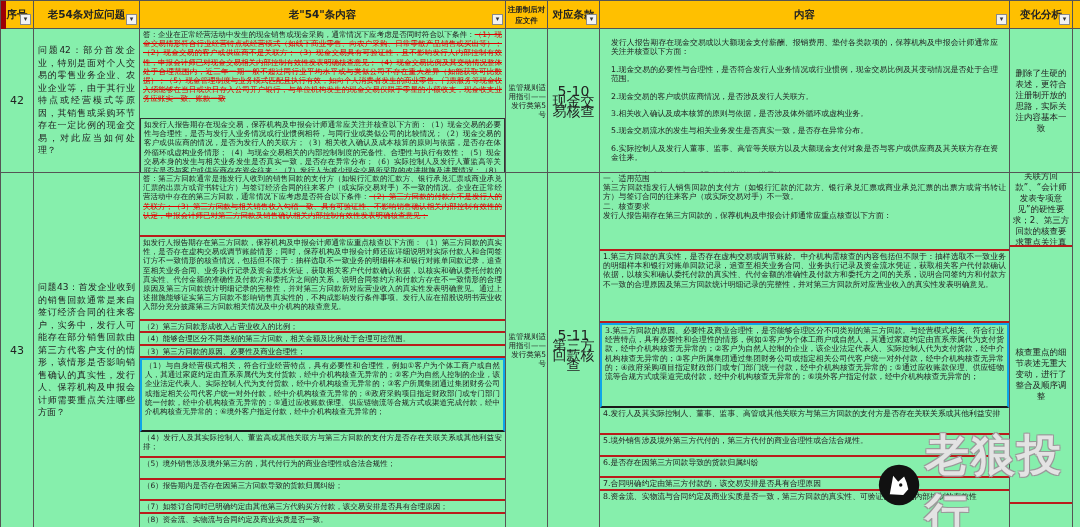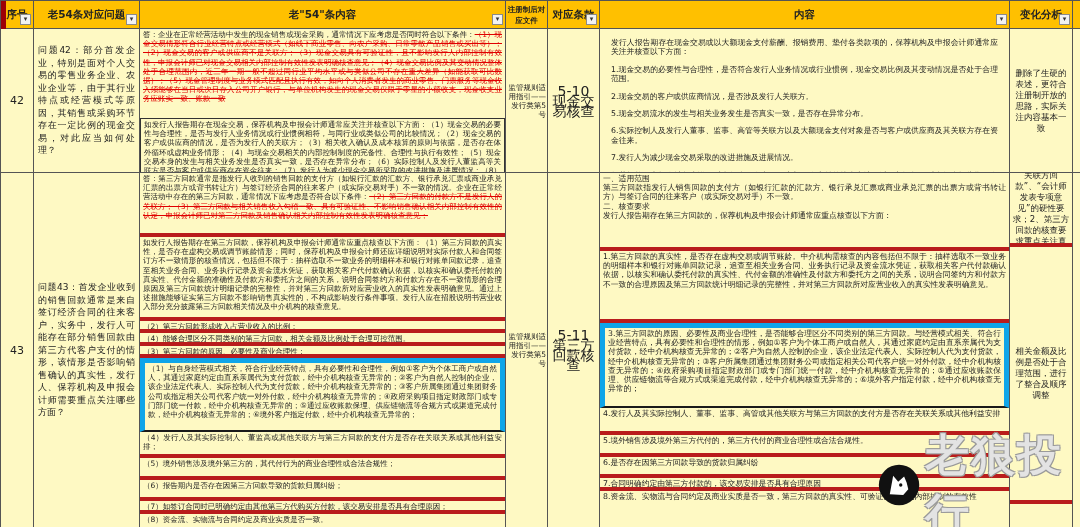--- a/index.html
+++ b/index.html
@@ -1,42 +1,42 @@
 <!DOCTYPE html>
 <html><head>
 <meta charset="utf-8">
 <style>
   *{margin:0;padding:0;box-sizing:border-box}
   html,body{width:1080px;height:527px;overflow:hidden;background:#fff;
     font-family:"DejaVu Sans","Liberation Sans",sans-serif;color:#222;position:relative}
   .sheet{position:absolute;left:0;top:0;width:1080px;height:527px;
     border-left:1px solid #555;border-top:1px solid #555;background:#fff}
   .row{display:flex;width:1079px}
-  .c{border-right:1px solid #555;border-bottom:1px solid #555;overflow:hidden;position:relative;background:#fef9c3}
+  .c{border-right:1px solid #555;border-bottom:1px solid #555;overflow:hidden;position:relative;background:#86efac}
   .w1{width:33px}.w2{width:106px}.w3{width:366px}.w4{width:42px}.w5{width:52px}
   .w6{width:410px}.w7{width:63px}.w8{width:7px;border-right:none}
   
   .hrow .c{background:#FFC000;height:28px;font-weight:bold;font-size:10.5px;
     display:flex;align-items:center;justify-content:center;text-align:center;line-height:11px}
   .fbtn{position:absolute;right:2px;bottom:3px;width:11px;height:11px;border:1px solid #8a8a8a;
     background:#f2f2f2;font-size:7px;line-height:9px;text-align:center;color:#333;font-weight:normal}
   .redbar{position:absolute;left:0;top:0;width:5px;height:28px;background:#9c0006;z-index:6}
   
   .r42{height:144px}
   .r43{height:355px}
   .vcenter{display:flex;align-items:center;justify-content:center}
   .seq{font-size:11px}
   .qcell{font-size:9px;line-height:12.5px;padding:3px 4px;display:flex;align-items:center}
   .qcell span{text-align:justify}
   .struck{color:#e00000;text-decoration:line-through}
   .boxed{border:1px solid #333;margin:1px 0 0 0}
   .colstack{display:flex;flex-direction:column}
-  .sub{border-bottom:4px solid #b91c1c;overflow:hidden;padding:1px 3px;font-size:7.5px;line-height:9.2px;text-align:justify}
+  .sub{border-bottom:2px solid #b91c1c;overflow:hidden;padding:1px 3px;font-size:7.5px;line-height:9.2px;text-align:justify}
   .sub:last-child{border-bottom:none;flex:1}
-  .thick{border:5px solid #0ea5e9;border-bottom:2px solid #1a1a1a}
+  .thick{border:2px solid #0ea5e9;border-bottom:2px solid #1a1a1a}
   .doccell{font-size:7.5px;line-height:9px;text-align:right;display:flex;align-items:center;justify-content:center;padding:1px}
   .clausecell{font-size:14px;line-height:10px;text-align:center;display:flex;align-items:center;justify-content:center;padding:1px}
   .cont{font-size:7.8px;line-height:9.4px;padding:1px 3px;text-align:justify}
   .cont p{margin:8px}
   .prelines{white-space:pre-line}
   .ana{font-size:8.5px;line-height:11px;text-align:center;display:flex;align-items:center;justify-content:center;padding:2px}
   
   .wm{position:absolute;left:878px;top:426px;display:flex;align-items:center;gap:5px;z-index:10;pointer-events:none}
   .wm-text{font-size:44px;font-weight:bold;letter-spacing:2px;color:rgba(255,255,255,0.72);
     text-shadow:1px 1px 0 #9a9a9a,-1px -1px 0 #9a9a9a,1px -1px 0 #9a9a9a,-1px 1px 0 #9a9a9a}
@@ -86,20 +86,21 @@
     <div class="c w3 colstack">
       <div class="sub" style="height:88px;border-bottom:none"><span>答：企业在正常经营活动中发生的现金销售或现金采购，通常情况下应考虑是否同时符合以下条件：</span><span class="struck">（1）现金交易情形符合行业经营特点或经营模式（如线下商业零售、向农户采购、日常零散产品销售或买出等）；（2）现金交易的客户或供应商不是关联方；（3）现金交易具有可验证性，且不影响发行人内部控制有效性，申报会计师已对现金交易相关内部控制有效性发表明确核查意见；（4）现金交易比例及其变动情况整体处于合理范围内，近三年一期一般不超过同行业平均水平或与类似公司不存在重大差异（如能获取可比数据）；（5）现金管理制度与业务模式匹配且执行有效，如向个人消费者发生的商业零售、门票服务等现金收入须能够在当日或次日存入公司开户银行，与单位机构发生的现金交易仅限于零星的小额收支，现金收支业务应账实一致、账款一致</span></div>
       <div class="sub boxed" style="flex:1">如发行人报告期存在现金交易，保荐机构及申报会计师通常应关注并核查以下方面：（1）现金交易的必要性与合理性，是否与发行人业务情况或行业惯例相符，与同行业或类似公司的比较情况；（2）现金交易的客户或供应商的情况，是否为发行人的关联方；（3）相关收入确认及成本核算的原则与依据，是否存在体外循环或虚构业务情形；（4）与现金交易相关的内部控制制度的完备性、合理性与执行有效性；（5）现金交易本身的发生与相关业务发生是否真实一致，是否存在异常分布；（6）实际控制人及发行人董监高等关联方是否与客户或供应商存在资金往来；（7）发行人为减少现金交易所采取的改进措施及进展情况；（8）是否已在招股说明书中充分披露上述情况及风险。结合上述要求，中介机构应详细说明对发行人现金交易验证性及相关内控有效性的核查方法、过程与证据，对发行人报告期现金交易的真实性、合理性和必要性发表明确核查意见。</div>
     </div>
     <div class="c w4 doccell">监管规则适用指引——发行类第5号</div>
     <div class="c w5 clausecell">5-10 现金交易核查</div>
     <div class="c w6 cont">
       <p>发行人报告期存在现金交易或以大额现金支付薪酬、报销费用、垫付各类款项的，保荐机构及申报会计师通常应关注并核查以下方面：</p>
       <p>1.现金交易的必要性与合理性，是否符合发行人业务情况或行业惯例，现金交易比例及其变动情况是否处于合理范围。</p>
       <p>2.现金交易的客户或供应商情况，是否涉及发行人关联方。</p>
+      <p>3.相关收入确认及成本核算的原则与依据，是否涉及体外循环或虚构业务。</p>
       <p>5.现金交易流水的发生与相关业务发生是否真实一致，是否存在异常分布。</p>
       <p>6.实际控制人及发行人董事、监事、高管等关联方以及大额现金支付对象是否与客户或供应商及其关联方存在资金往来。</p>
       <p>7.发行人为减少现金交易采取的改进措施及进展情况。</p>
       <p>保荐机构及申报会计师应说明对发行人现金交易、大额现金支付的核查方法、过程与证据，对发行人报告期现金交易的真实性、合理性和必要性及相关内控有效性发表明确意见。</p>
     </div>
     <div class="c w7 ana">删除了生硬的表述，更符合注册制开放的思路，实际关注内容基本一致</div>
     <div class="c w8"></div>
   </div>
 
   <div class="row r43">
@@ -130,21 +131,21 @@
       <div class="sub" style="height:72px;font-size:7.8px">1.第三方回款的真实性，是否存在虚构交易或调节账龄。中介机构需核查的内容包括但不限于：抽样选取不一致业务的明细样本和银行对账单回款记录，追查至相关业务合同、业务执行记录及资金流水凭证，获取相关客户代付款确认依据，以核实和确认委托付款的真实性、代付金额的准确性及付款方和委托方之间的关系，说明合同签约方和付款方不一致的合理原因及第三方回款统计明细记录的完整性，并对第三方回款所对应营业收入的真实性发表明确意见。</div>
       <div class="sub thick" style="height:85px;font-size:7.8px">3.第三方回款的原因、必要性及商业合理性，是否能够合理区分不同类别的第三方回款。与经营模式相关、符合行业经营特点，具有必要性和合理性的情形，例如①客户为个体工商户或自然人，其通过家庭约定由直系亲属代为支付货款，经中介机构核查无异常的；②客户为自然人控制的企业，该企业法定代表人、实际控制人代为支付货款，经中介机构核查无异常的；③客户所属集团通过集团财务公司或指定相关公司代客户统一对外付款，经中介机构核查无异常的；④政府采购项目指定财政部门或专门部门统一付款，经中介机构核查无异常的；⑤通过应收账款保理、供应链物流等合规方式或渠道完成付款，经中介机构核查无异常的；⑥境外客户指定付款，经中介机构核查无异常的；</div>
       <div class="sub" style="height:27px;font-size:7.8px">4.发行人及其实际控制人、董事、监事、高管或其他关联方与第三方回款的支付方是否存在关联关系或其他利益安排</div>
       <div class="sub" style="height:22px;font-size:7.8px">5.境外销售涉及境外第三方代付的，第三方代付的商业合理性或合法合规性。</div>
       <div class="sub" style="height:21px;font-size:7.8px">6.是否存在因第三方回款导致的货款归属纠纷</div>
       <div class="sub" style="height:13px;font-size:7.8px">7.合同明确约定由第三方付款的，该交易安排是否具有合理原因</div>
       <div class="sub" style="font-size:7.8px">8.资金流、实物流与合同约定及商业实质是否一致，第三方回款的真实性、可验证性及相关内部控制的有效性</div>
     </div>
     <div class="c w7 colstack">
       <div class="sub ana" style="height:74px;display:flex">1、删除了“非关联方回款”、“会计师发表专项意见”的硬性要求；2、第三方回款的核查要求重点关注真实性、合理性</div>
-      <div class="sub ana" style="height:257px;display:flex">相关金额及比例是否处于合理范围，进行了整合及顺序调整</div>
+      <div class="sub ana" style="height:257px;display:flex">核查重点的细节表述无重大变动，进行了整合及顺序调整</div>
       <div class="sub"></div>
     </div>
     <div class="c w8"></div>
   </div>
 </div>
 
 <div class="wm">
   <svg width="50" height="50" viewBox="0 0 50 50">
     <circle cx="25" cy="25" r="24" fill="#111"></circle>
     <polygon points="14,36 18,14 24,21 31,15 34,22 36,30 30,37" fill="#fff"></polygon>

